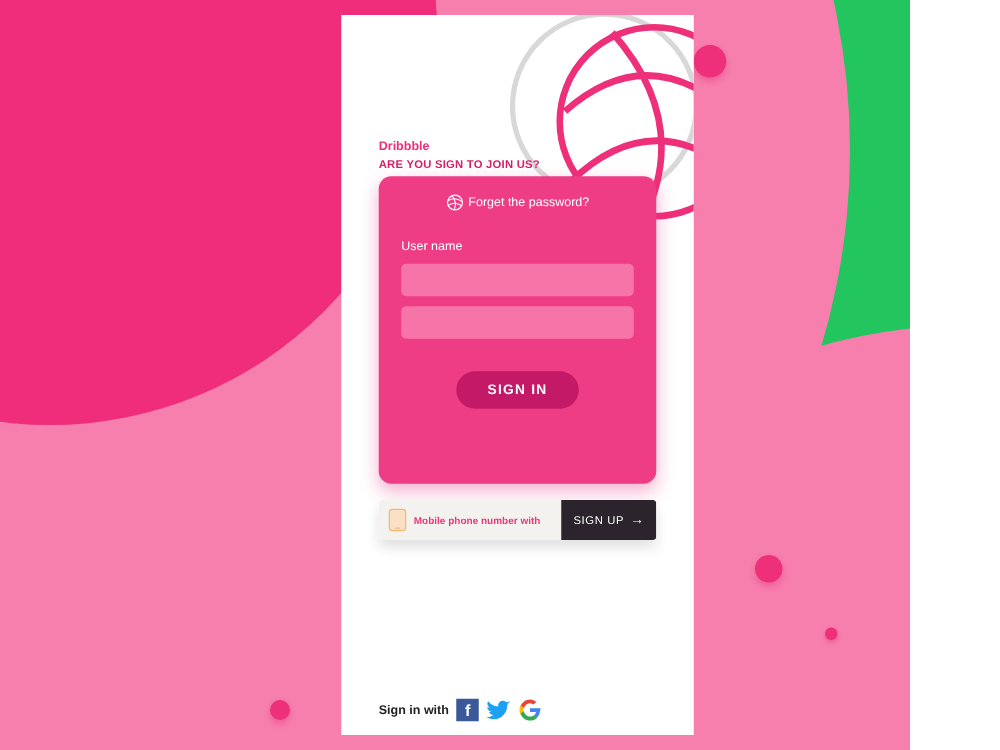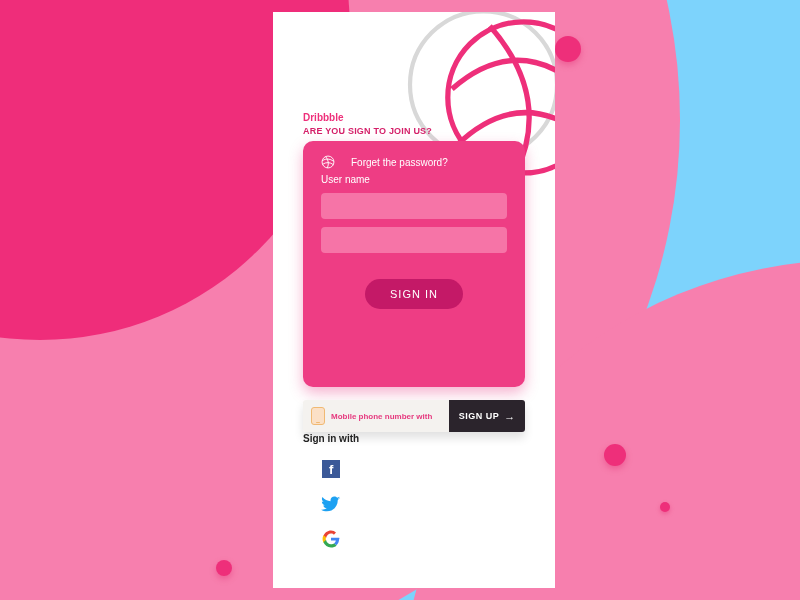--- a/index.html
+++ b/index.html
@@ -1,19 +1,19 @@
 <!DOCTYPE html>
 <html><head>
 <meta charset="utf-8">
 <style>
   * { margin: 0; padding: 0; box-sizing: border-box; }
   html, body { width: 800px; height: 600px; overflow: hidden; font-family: -apple-system, BlinkMacSystemFont, "Segoe UI", Arial, sans-serif; }
   .bg {
-    width: 800px; height: 600px; position: relative;
-    background: #7dd3fc;
+    width: 728px; height: 600px; position: relative;
+    background: #22c55e;
     overflow: hidden;
   }
   .circle {
     position: absolute; border-radius: 50%;
   }
   .c1 { width: 1100px; height: 1100px; background: #f77fae; left: -420px; top: -430px; }
   .c2 { width: 620px; height: 620px; background: #ef2d7a; left: -270px; top: -280px; }
   .c3 { width: 900px; height: 900px; background: #f77fae; right: -500px; bottom: -560px; }
   .c4 { width: 26px; height: 26px; background: #ee2f7a; left: 555px; top: 36px; box-shadow: 0 3px 6px rgba(220,30,100,.35); }
   .c5 { width: 16px; height: 16px; background: #ee2f7a; left: 216px; top: 560px; box-shadow: 0 3px 6px rgba(220,30,100,.35); }
@@ -34,56 +34,56 @@
   .brand .tag {
     font-size: 9px; color: #d51f69; font-weight: 800; letter-spacing: .2px; margin-top: 3px;
   }
 
   .card {
     position: absolute; left: 30px; top: 129px; width: 222px; height: 246px;
     background: #ee3d84; border-radius: 10px; color: #fff;
     padding: 14px 18px;
     box-shadow: 0 6px 14px rgba(230,40,120,.35);
   }
-  .card .top { display: flex; align-items: center; gap: 16px; }
+  .card .top { display: flex; align-items: center; gap: 4px; justify-content: center; }
   .forgot { font-size: 10px; font-weight: 500; color: #fff; }
-  .field-label { font-size: 10px; margin-top: 5px; display: block; font-weight: 500; }
+  .field-label { font-size: 10px; margin-top: 23px; display: block; font-weight: 500; }
   .field {
     width: 100%; height: 26px; margin-top: 8px;
     background: #f674a7; border: none; border-radius: 4px;
     padding: 0 8px; color: #fff; font-size: 10px; outline: none;
   }
   .signin-btn {
     display: block; margin: 26px auto 0; width: 98px; height: 30px;
     background: #c41967; border: none; border-radius: 15px;
-    color: #fff; font-size: 11px; font-weight: 400; letter-spacing: 1px; cursor: pointer;
+    color: #fff; font-size: 11px; font-weight: 700; letter-spacing: 1px; cursor: pointer;
   }
 
   .bar {
     position: absolute; left: 30px; top: 388px; width: 222px; height: 32px;
     display: flex; border-radius: 3px; overflow: hidden;
     box-shadow: 0 6px 10px rgba(0,0,0,.12);
   }
   .bar-left {
     flex: 1; background: #f4f2ef; display: flex; align-items: center; gap: 6px;
     padding: 0 8px;
   }
   .phone-icon { width: 14px; height: 18px; background: #fbe0c6; border-radius: 3px; position: relative; border: 1px solid #f0b973; }
   .phone-icon::after { content: ""; position: absolute; left: 50%; bottom: 1px; width: 4px; height: 1.5px; background: #f0b973; transform: translateX(-50%); border-radius: 1px; }
   .mobile-text { font-size: 8px; color: #e63a7f; font-weight: 600; }
   .bar-right {
     width: 76px; background: #2b242c; display: flex; align-items: center; justify-content: center; gap: 5px;
     cursor: pointer;
   }
-  .signup-text { color: #fff; font-size: 9px; font-weight: 700; letter-spacing: .5px; }
+  .signup-text { color: #fff; font-size: 9px; font-weight: 400; letter-spacing: .5px; }
   .arrow { color: #fff; font-size: 11px; line-height: 1; }
 
   .social-row {
-    position: absolute; left: 30px; bottom: 40px; display: flex; align-items: center; gap: 16px;
-    font-size: 10px; color: #222; font-weight: 600; flex-direction: column;
+    position: absolute; left: 30px; bottom: 10px; display: flex; align-items: center; gap: 6px;
+    font-size: 10px; color: #222; font-weight: 600;
   }
   .fb { width: 18px; height: 18px; background: #3b5998; display: flex; align-items: center; justify-content: center; }
   .fb span { color: #fff; font-weight: 800; font-size: 13px; font-family: Arial; }
   .tw svg { width: 20px; height: 20px; display: block; }
   .gg { width: 18px; height: 18px; }
 
   .dribbble-mini { width: 14px; height: 14px; flex-shrink: 0; }
 </style>
 </head>
 <body>

